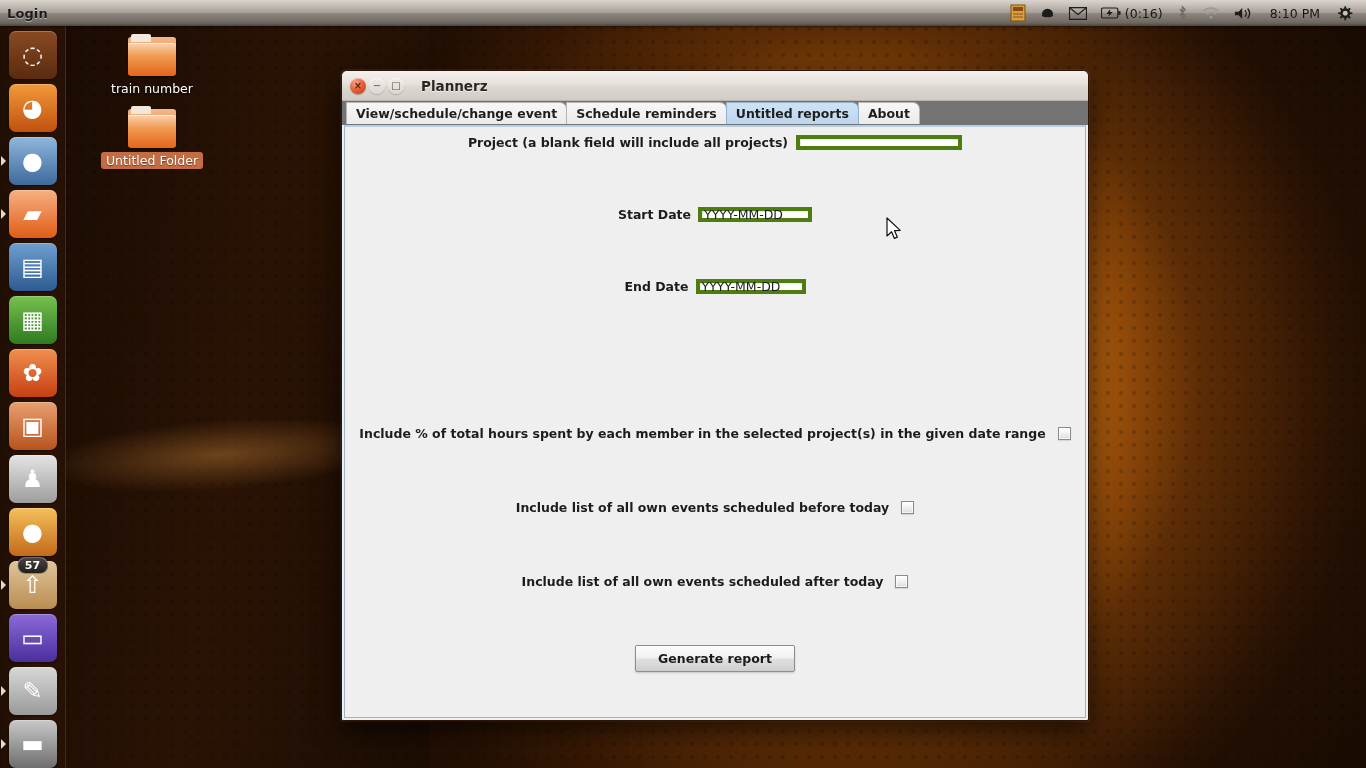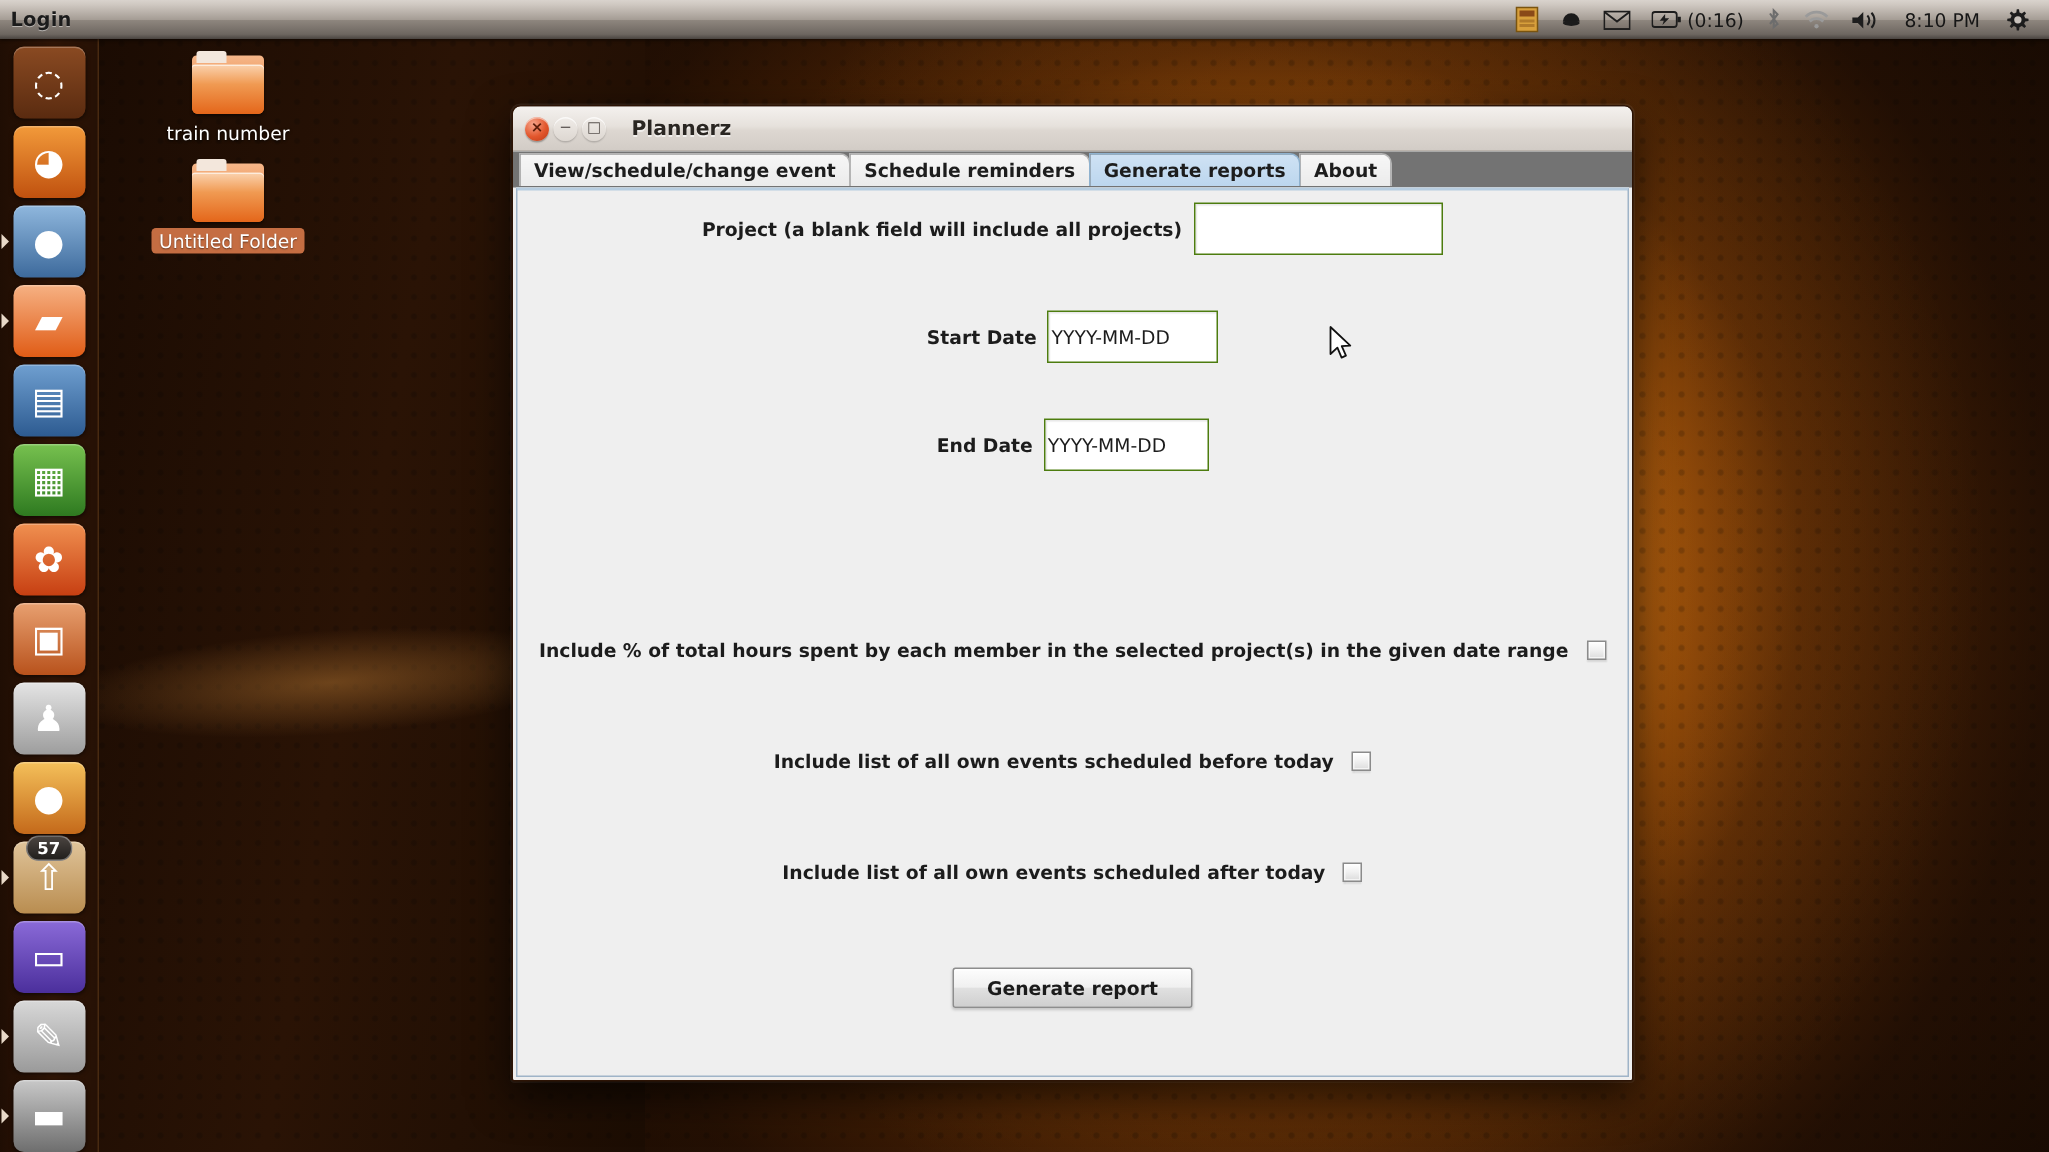--- a/index.html
+++ b/index.html
@@ -213,23 +213,23 @@
   .row {
     display: flex; align-items: center; justify-content: center;
     width: 100%;
   }
   .lbl {
     font-size: 12.5px; font-weight: bold; color: #1c1c1c;
     white-space: nowrap;
   }
   .tinput {
     background: #ffffff;
-    border: 1px solid #4d7c0f;
+    border: 4px solid #4d7c0f;
     box-shadow: inset 1px 1px 1px rgba(0,0,0,0.10);
-    height: 35px;
+    height: 15px;
     font-size: 12.5px; color: #1c1c1c;
     padding: 0 2px;
     display: flex; align-items: center;
     font-family: "DejaVu Sans", sans-serif;
   }
   #row-project { position: absolute; left: 0; right: 0; top: 8px; }
   #row-project .lbl { margin-right: 8px; }
   #in-project { width: 166px; }
   #row-start { position: absolute; left: 0; right: 0; top: 80px; }
   #row-start .lbl { margin-right: 7px; }
@@ -416,21 +416,21 @@
     </div>
 
     <div id="tabstrip">
         <div class="tab">
           <span>View/schedule/change event</span>
         </div>
         <div class="tab">
           <span>Schedule reminders</span>
         </div>
         <div class="tab active">
-          <span>Generate reports</span>
+          <span>Untitled reports</span>
         </div>
         <div class="tab">
           <span>About</span>
         </div>
       </div>
 
     <div id="tab-panel">
 
       <div class="row" id="row-project">
         <span class="lbl">Project (a blank field will include all projects)</span>

